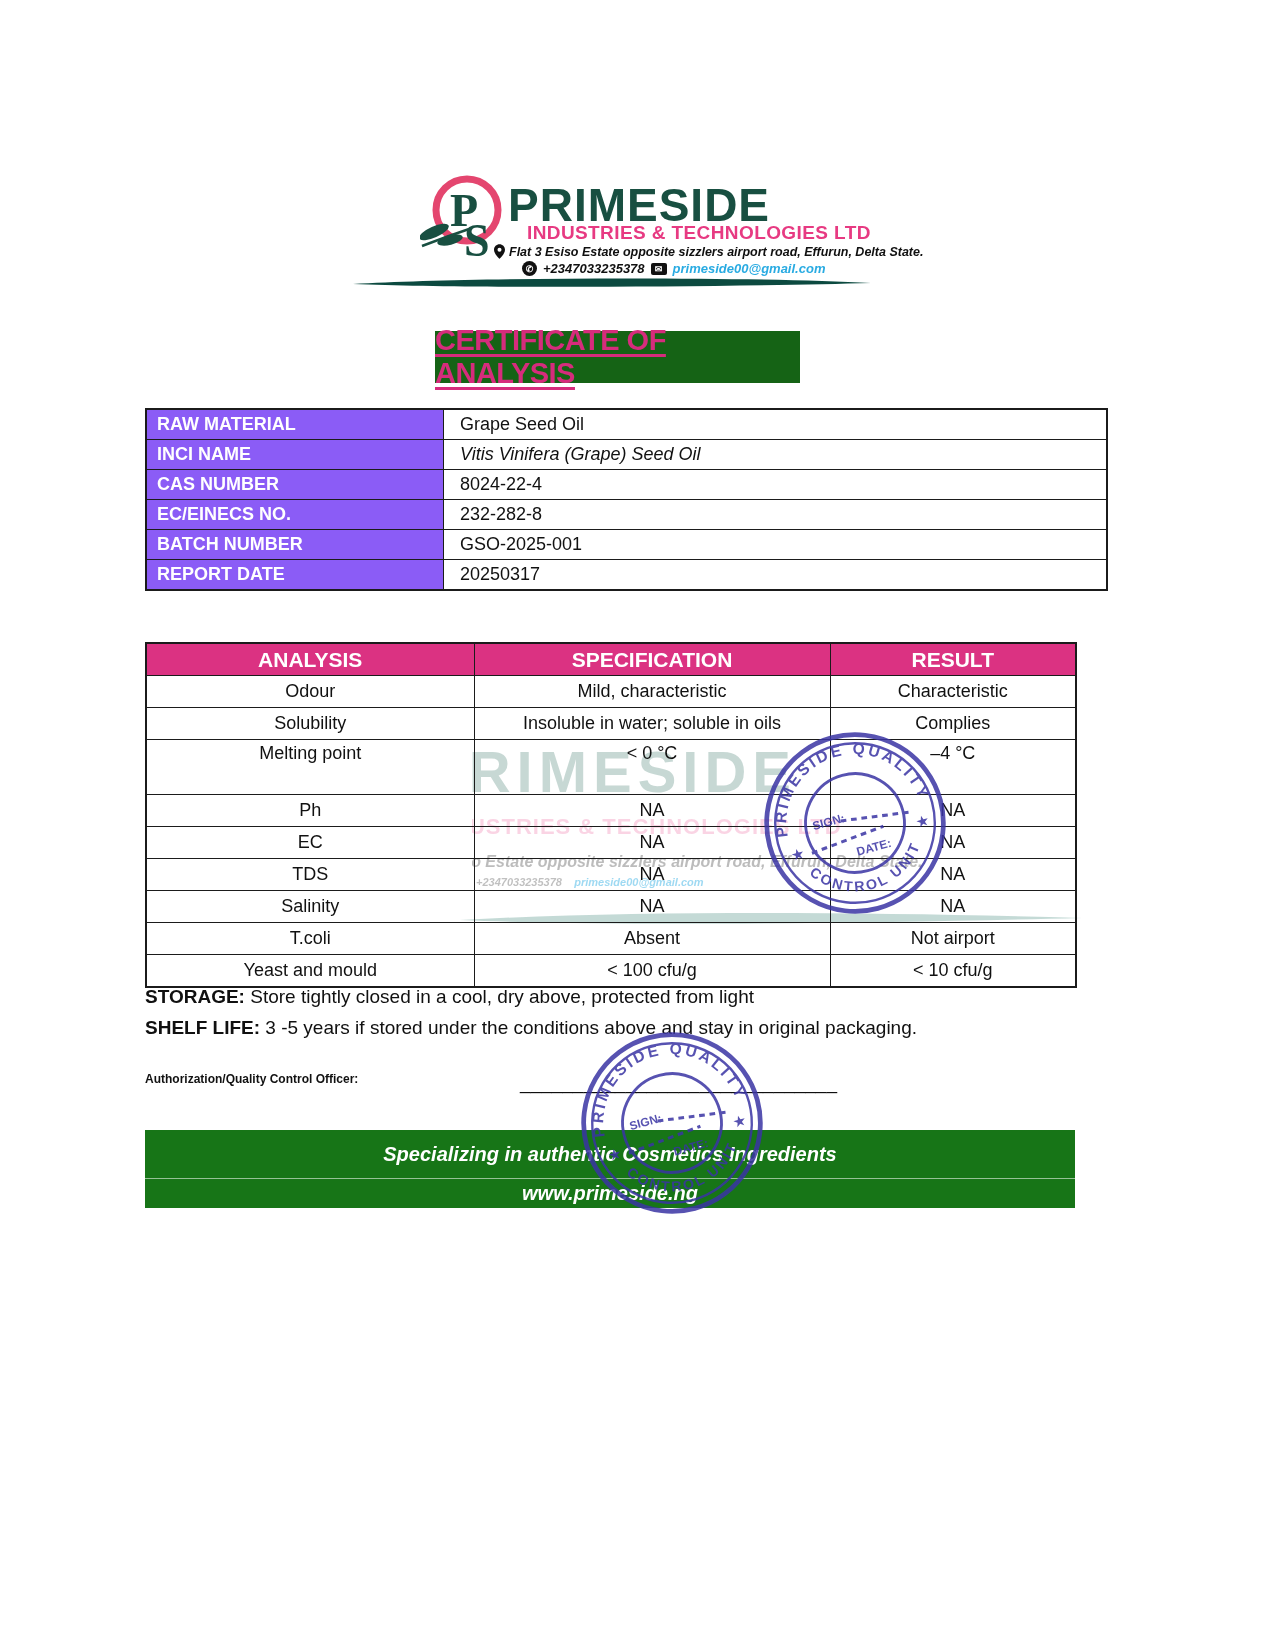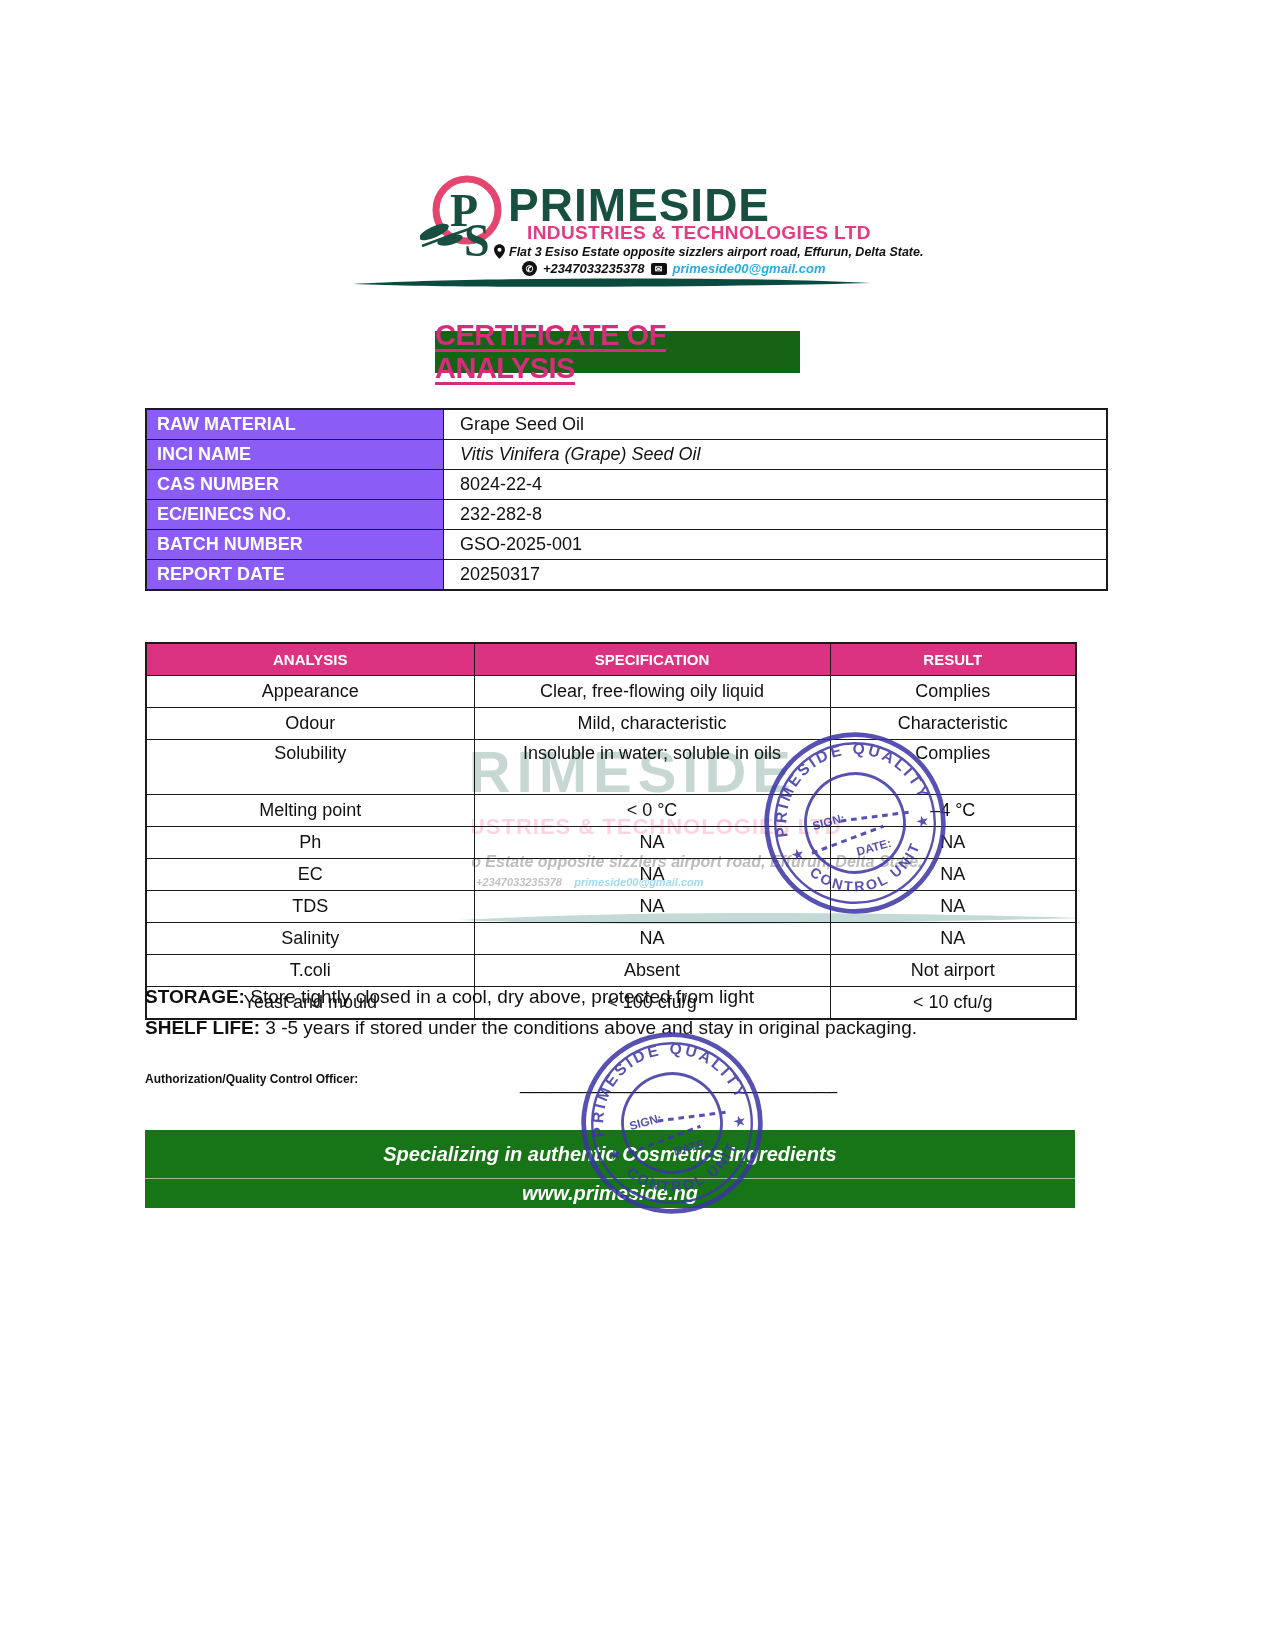--- a/index.html
+++ b/index.html
@@ -14,37 +14,37 @@
              display:flex;align-items:center;gap:4px;}
   .logo-contact{left:522px;top:261px;font-size:13px;font-weight:700;font-style:italic;color:#101010;
                 display:flex;align-items:center;gap:6px;}
   .email-text{color:#29ABE2;}
   .icon-badge{display:inline-flex;align-items:center;justify-content:center;width:15px;height:15px;
               border-radius:50%;background:#111;color:#fff;font-size:9px;font-style:normal;}
   .icon-env{display:inline-flex;align-items:center;justify-content:center;width:16px;height:12px;
             border-radius:2px;background:#111;color:#fff;font-size:9px;font-style:normal;}
 
   
-  .title-box{left:435px;top:331px;width:365px;height:42px;background:#156315;
+  .title-box{left:435px;top:331px;width:365px;height:52px;background:#156315;
              display:flex;align-items:center;justify-content:center;}
   .title-text{font-size:29px;font-weight:800;letter-spacing:-.5px;color:#D62C7C;
               text-decoration:underline;text-decoration-thickness:2.5px;text-underline-offset:4px;}
 
   
   table{border-collapse:collapse;table-layout:fixed;background:transparent;}
   .info-table{left:145px;top:408px;}
   .info-table td{border:1.6px solid #1b1b1b;height:27px;font-size:18px;overflow:hidden;white-space:nowrap;}
   .info-table .label-cell{background:#8b5cf6;color:#ffffff;font-weight:700;padding-left:10px;width:285px;}
   .info-table .value-cell{padding-left:16px;width:645px;background:transparent;}
   .info-table tr:nth-child(2) .value-cell{font-style:italic;}
   .info-table{border:2.2px solid #1b1b1b;}
 
   .analysis-table{left:145px;top:642px;border:2.2px solid #1b1b1b;}
   .analysis-table th{border:1.6px solid #1b1b1b;background:#DB3282;color:#fff;
-                     font-size:15px;font-weight:700;height:29px;}
+                     font-size:21px;font-weight:700;height:29px;}
   .analysis-table td{border:1.6px solid #1b1b1b;font-size:18px;text-align:center;height:29px;background:transparent;}
   .analysis-table tbody tr:nth-child(3) td{height:50px;vertical-align:top;padding-top:3px;}
 
   
   .note{left:145px;font-size:19px;color:#101010;white-space:nowrap;}
   .note b{font-weight:800;}
   .auth{left:145px;top:1072px;font-size:12px;font-weight:700;white-space:nowrap;}
   .sig-line{left:520px;top:1072px;font-size:19px;letter-spacing:0;color:#101010;white-space:nowrap;}
 
   
@@ -162,25 +162,20 @@
       </colgroup>
     <thead>
       <tr>
         <th>ANALYSIS</th>
         <th>SPECIFICATION</th>
         <th>RESULT</th>
       </tr>
     </thead>
     <tbody>
         <tr>
-          <td>Appearance</td>
-          <td>Clear, free-flowing oily liquid</td>
-          <td>Complies</td>
-        </tr>
-        <tr>
           <td>Odour</td>
           <td>Mild, characteristic</td>
           <td>Characteristic</td>
         </tr>
         <tr>
           <td>Solubility</td>
           <td>Insoluble in water; soluble in oils</td>
           <td>Complies</td>
         </tr>
         <tr>

